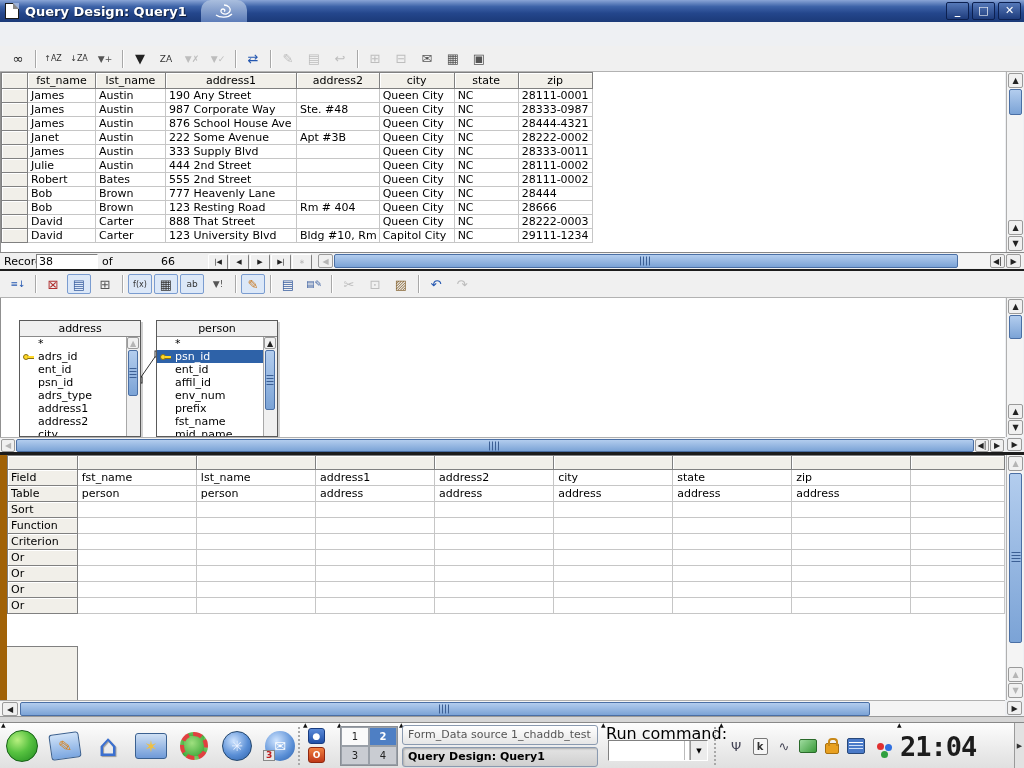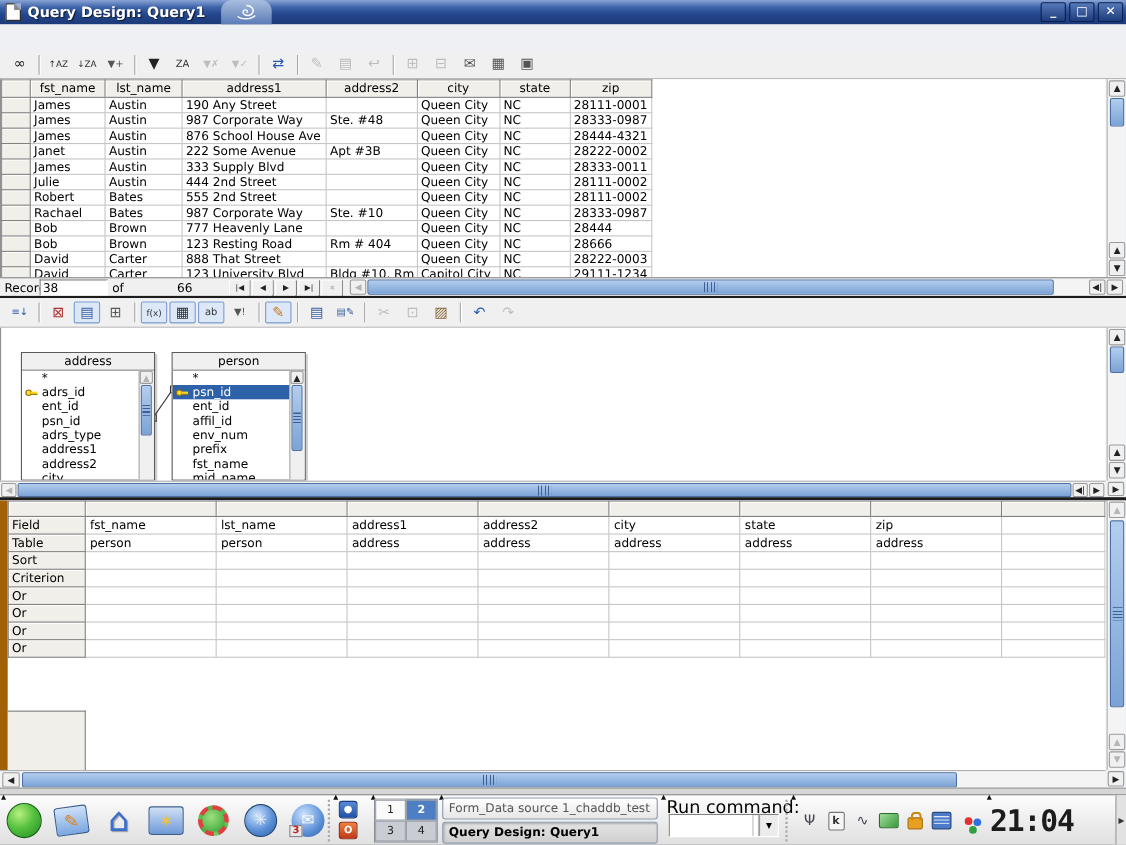--- a/index.html
+++ b/index.html
@@ -277,30 +277,20 @@
             <td>Robert</td>
             <td>Bates</td>
             <td>555 2nd Street</td>
             <td></td>
             <td>Queen City</td>
             <td>NC</td>
             <td>28111-0002</td>
           </tr>
           <tr>
             <td class="rowsel"></td>
-            <td>Rachael</td>
-            <td>Bates</td>
-            <td>987 Corporate Way</td>
-            <td>Ste. #10</td>
-            <td>Queen City</td>
-            <td>NC</td>
-            <td>28333-0987</td>
-          </tr>
-          <tr>
-            <td class="rowsel"></td>
             <td>Bob</td>
             <td>Brown</td>
             <td>777 Heavenly Lane</td>
             <td></td>
             <td>Queen City</td>
             <td>NC</td>
             <td>28444</td>
           </tr>
           <tr>
             <td class="rowsel"></td>
@@ -509,20 +499,31 @@
             <td></td>
             <td></td>
             <td></td>
             <td></td>
             <td></td>
             <td></td>
             <td></td>
             <td></td>
           </tr>
           <tr>
+            <th style="height: 15px;">Function</th>
+            <td></td>
+            <td></td>
+            <td></td>
+            <td></td>
+            <td></td>
+            <td></td>
+            <td></td>
+            <td></td>
+          </tr>
+          <tr>
             <th style="height: 15px;">Criterion</th>
             <td></td>
             <td></td>
             <td></td>
             <td></td>
             <td></td>
             <td></td>
             <td></td>
             <td></td>
           </tr>

